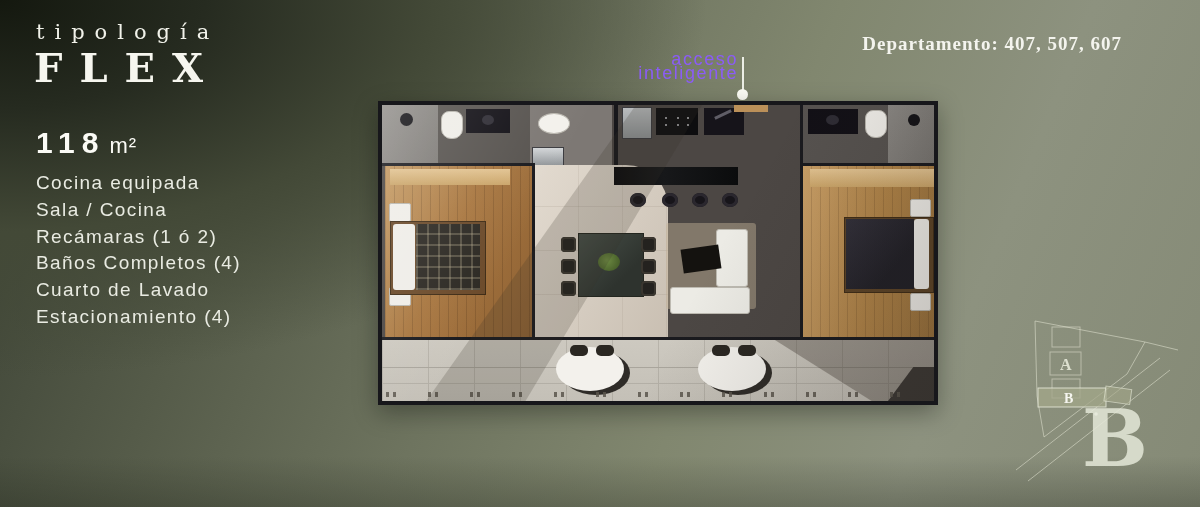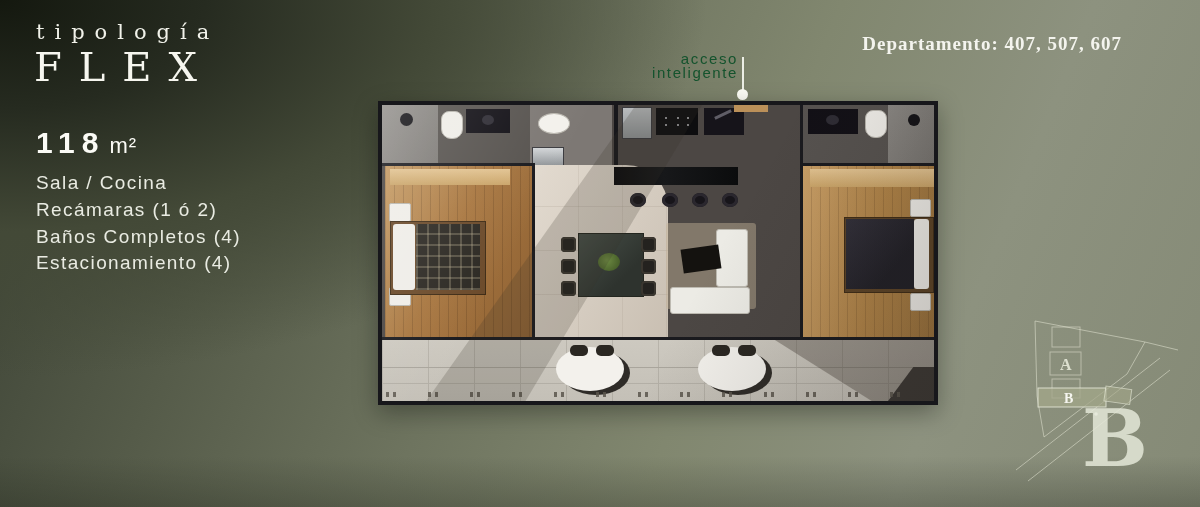--- a/index.html
+++ b/index.html
@@ -7,30 +7,30 @@
     width:1200px;height:507px;position:relative;overflow:hidden;
     font-family:"Liberation Sans", sans-serif;
     background:
       linear-gradient(180deg, rgba(0,0,0,0) 90%, rgba(25,30,20,.28) 100%),
       radial-gradient(95% 120% at 0% 0%, #14180f 0%, #262b20 18%, #434937 38%, rgba(90,96,80,0) 62%),
       linear-gradient(112deg, #3a4033 0%, #555b49 22%, #6e745f 42%, #81876f 60%, #8d927f 78%, #858a76 100%);
   }
   .abs{position:absolute;}
   
   .kicker{left:36px;top:20px;font-family:"DejaVu Serif",serif;font-size:21px;letter-spacing:10px;color:#f1f2ea;font-weight:400;}
-  .brand{left:34px;top:44px;font-family:"DejaVu Serif",serif;font-size:40px;letter-spacing:17px;color:#f6f6ef;font-weight:400;}
+  .brand{left:34px;top:44px;font-family:"DejaVu Serif",serif;font-size:40px;letter-spacing:17px;color:#f6f6ef;font-weight:700;}
   .area{left:36px;top:126px;color:#fbfbf6;}
   .area .num{font-size:30px;font-weight:bold;letter-spacing:7px;}
   .area .unit{font-size:22px;font-weight:400;letter-spacing:1px;margin-left:4px;}
   .features{left:36px;top:170px;width:320px;color:#e9ebe2;font-size:19px;letter-spacing:1.4px;line-height:26.8px;font-weight:400;}
   .features .hl{font-weight:bold;letter-spacing:1px;color:#ffffff;}
   
   .depts{right:78px;top:33px;font-family:"Liberation Serif",serif;font-weight:bold;font-size:19px;letter-spacing:1px;color:#f4f4ee;}
   
-  .acceso{left:628px;top:52px;width:110px;text-align:right;color:#14532d;font-size:15px;letter-spacing:1.6px;line-height:14px;}
+  .acceso{left:628px;top:52px;width:110px;text-align:right;color:#8b5cf6;font-size:18px;letter-spacing:1.6px;line-height:14px;}
   .acceso-line{left:742px;top:57px;width:2px;height:34px;background:#f2f3ec;opacity:.95;}
   .acceso-dot{left:737px;top:89px;width:11px;height:11px;border-radius:50%;background:#fbfbf4;}
   
   .plan{left:378px;top:101px;width:552px;height:296px;border:4px solid #17171b;background:#4c4744;box-shadow:0 8px 22px rgba(10,12,8,.35);}
   .plan *{position:absolute;}
   .wall-v{width:3px;background:#1a1a1e;}
   .wall-h{height:3px;background:#1a1a1e;}
   .wood{background:
       repeating-linear-gradient(90deg, rgba(40,20,5,.16) 0 1px, rgba(0,0,0,0) 1px 9px),
       linear-gradient(115deg,#c59a62 0%,#a8763f 45%,#8d6134 100%);}
@@ -58,23 +58,25 @@
 </head>
 <body>
 
 <div class="abs kicker">tipología</div>
 <div class="abs brand">FLEX</div>
 
 <div class="abs area">
   <span class="num">118</span><span class="unit">m²</span>
 </div>
 <div class="abs features">
+  <div>Cocina equipada</div>
   <div>Sala / Cocina</div>
   <div>Recámaras (1 ó 2)</div>
   <div>Baños Completos (4)</div>
+  <div>Cuarto de Lavado</div>
   <div>Estacionamiento (4)</div>
 </div>
 
 <div class="abs depts">Departamento: 407, 507, 607</div>
 
 <div class="abs acceso">
   <div>acceso</div>
   <div>inteligente</div>
 </div>
 <div class="abs acceso-line"></div>

